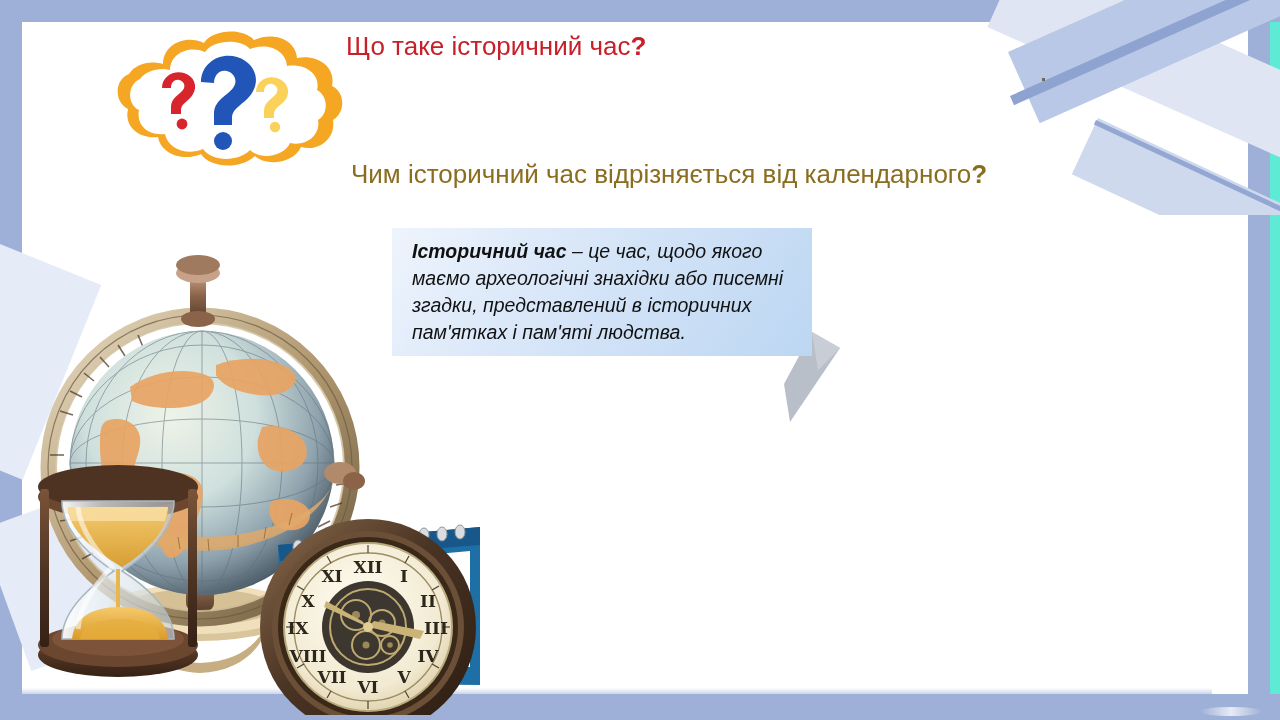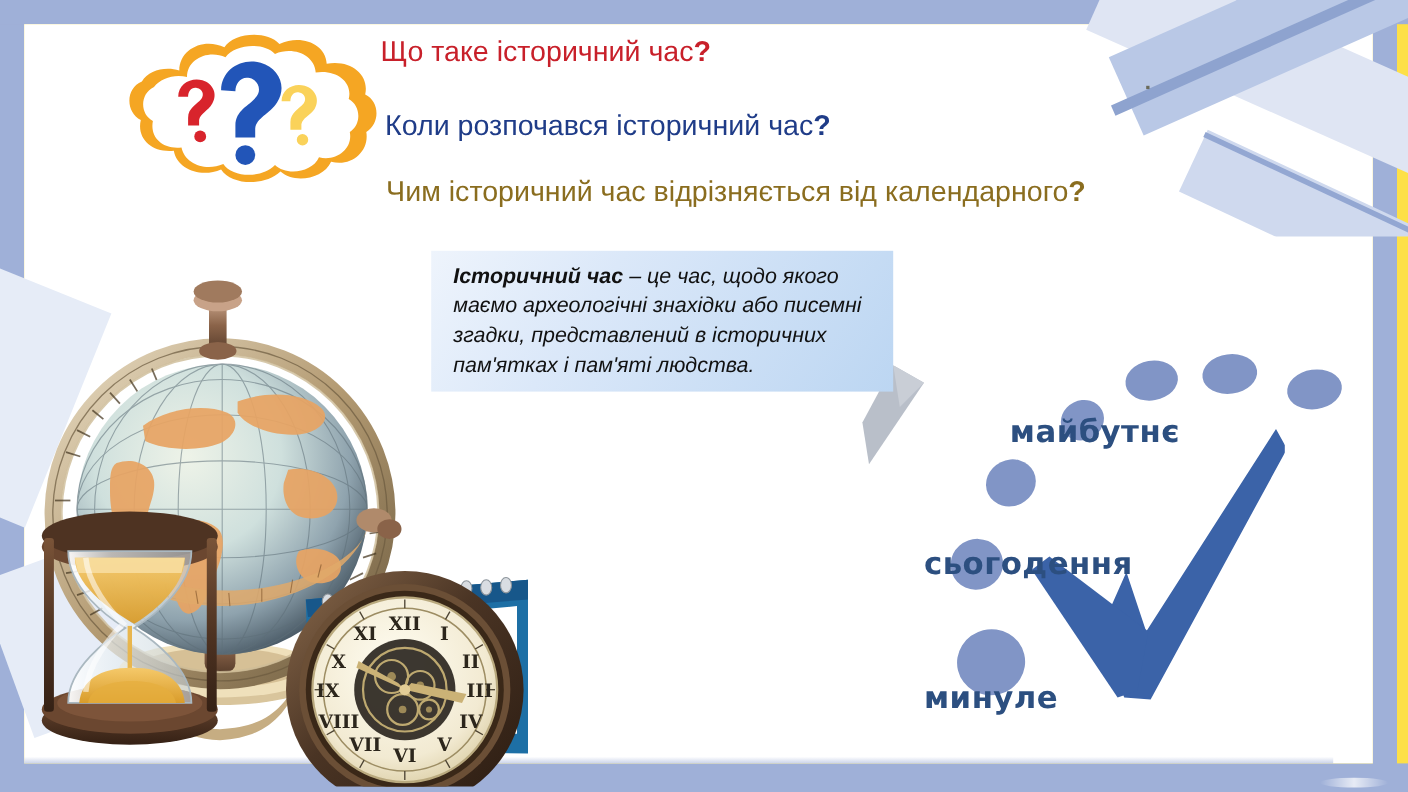--- a/index.html
+++ b/index.html
@@ -1,21 +1,21 @@
 <!DOCTYPE html>
 <html><head>
 <meta charset="utf-8">
 <style>
   html,body{margin:0;padding:0;}
   body{
     width:1280px;height:720px;overflow:hidden;
     background:#ffffff;
     font-family:"Liberation Sans", sans-serif;
   }
-  .slide{position:relative;width:1280px;height:720px;background:#fde047;overflow:hidden;}
+  .slide{position:relative;width:1280px;height:720px;background:#5eead4;overflow:hidden;}
 
   
   .frame-left{position:absolute;left:0;top:0;width:22px;height:720px;background:#9fb0d8;}
   .frame-top{position:absolute;left:0;top:0;width:1280px;height:22px;background:#9fb0d8;}
   .frame-right{position:absolute;right:10px;top:0;width:22px;height:720px;background:#9fb0d8;}
   .frame-bottom{position:absolute;left:0;bottom:0;width:1280px;height:26px;background:#9fb0d8;}
   .frame-inner-white{
     position:absolute;left:22px;top:22px;width:1226px;height:672px;background:#ffffff;
   }
   .frame-bottom-shadow{
@@ -157,62 +157,37 @@
                  L174 88 L164 88 L164 81 C164 72 172 69 176 64 C179 60 177 55 172 54
                  C167 53 164 57 164 62 Z" fill="#FAD25A"></path>
         <circle cx="175" cy="97" r="5.2" fill="#FAD25A"></circle>
       </g>
     </svg>
   </div>
 
   <div class="q-line q1">
     <span>Що таке історичний час</span><span class="qm">?</span>
   </div>
-  <div class="q-line q2">
-    <span>Коли розпочався історичний час</span><span class="qm">?</span>
-  </div>
   <div class="q-line q3">
     <span>Чим історичний час відрізняється від календарного</span><span class="qm">?</span>
   </div>
 
   <div class="tail-shape">
     <svg width="100" height="90" viewBox="0 0 100 90" xmlns="http://www.w3.org/2000/svg">
       <polygon points="72,0 100,16 50,90 44,52" fill="#b9bfc9"></polygon>
       <polygon points="72,0 100,16 78,38" fill="#c9ced6"></polygon>
     </svg>
   </div>
 
   <div class="callout">
     <div class="callout-text">
       <b>Історичний час</b><span> – це час, щодо якого маємо археологічні знахідки або писемні згадки, представлений в історичних пам'ятках і пам'яті людства.</span>
     </div>
   </div>
 
-  <div class="timeline">
-
-    <div class="dot" style="left:205px;top:28px;width:48px;height:36px;transform:rotate(-10deg);"></div>
-    <div class="dot" style="left:275px;top:22px;width:50px;height:36px;transform:rotate(-8deg);"></div>
-    <div class="dot" style="left:352px;top:36px;width:50px;height:36px;transform:rotate(-8deg);"></div>
-
-    <div class="dot" style="left:146px;top:64px;width:40px;height:36px;transform:rotate(-26deg);"></div>
-    <div class="dot" style="left:78px;top:118px;width:46px;height:42px;transform:rotate(-26deg);"></div>
-    <div class="dot" style="left:46px;top:190px;width:48px;height:46px;transform:rotate(-20deg);"></div>
-    <div class="dot" style="left:52px;top:272px;width:62px;height:60px;transform:rotate(-14deg);"></div>
-
-    <div class="check">
-      <svg width="230" height="270" viewBox="0 0 230 270" xmlns="http://www.w3.org/2000/svg">
-        <polygon points="222,12 232,30 108,258 84,256 62,196 86,142 104,196" fill="#3B63A8"></polygon>
-        <polygon points="0,140 16,128 106,196 96,250 78,256" fill="#3B63A8"></polygon>
-      </svg>
-    </div>
-
-    <div class="tl-label" style="left:100px;top:76px;">майбутнє</div>
-    <div class="tl-label" style="left:22px;top:196px;">сьогодення</div>
-    <div class="tl-label" style="left:22px;top:318px;">минуле</div>
-  </div>
 
   <div class="art">
     <svg width="470" height="500" viewBox="0 0 470 500" xmlns="http://www.w3.org/2000/svg">
       <defs>
         <radialGradient id="globeG" cx="38%" cy="32%" r="72%">
           <stop offset="0%" stop-color="#eef3e8"></stop>
           <stop offset="45%" stop-color="#cfe0dd"></stop>
           <stop offset="78%" stop-color="#8fa3ae"></stop>
           <stop offset="100%" stop-color="#4a5a66"></stop>
         </radialGradient>

